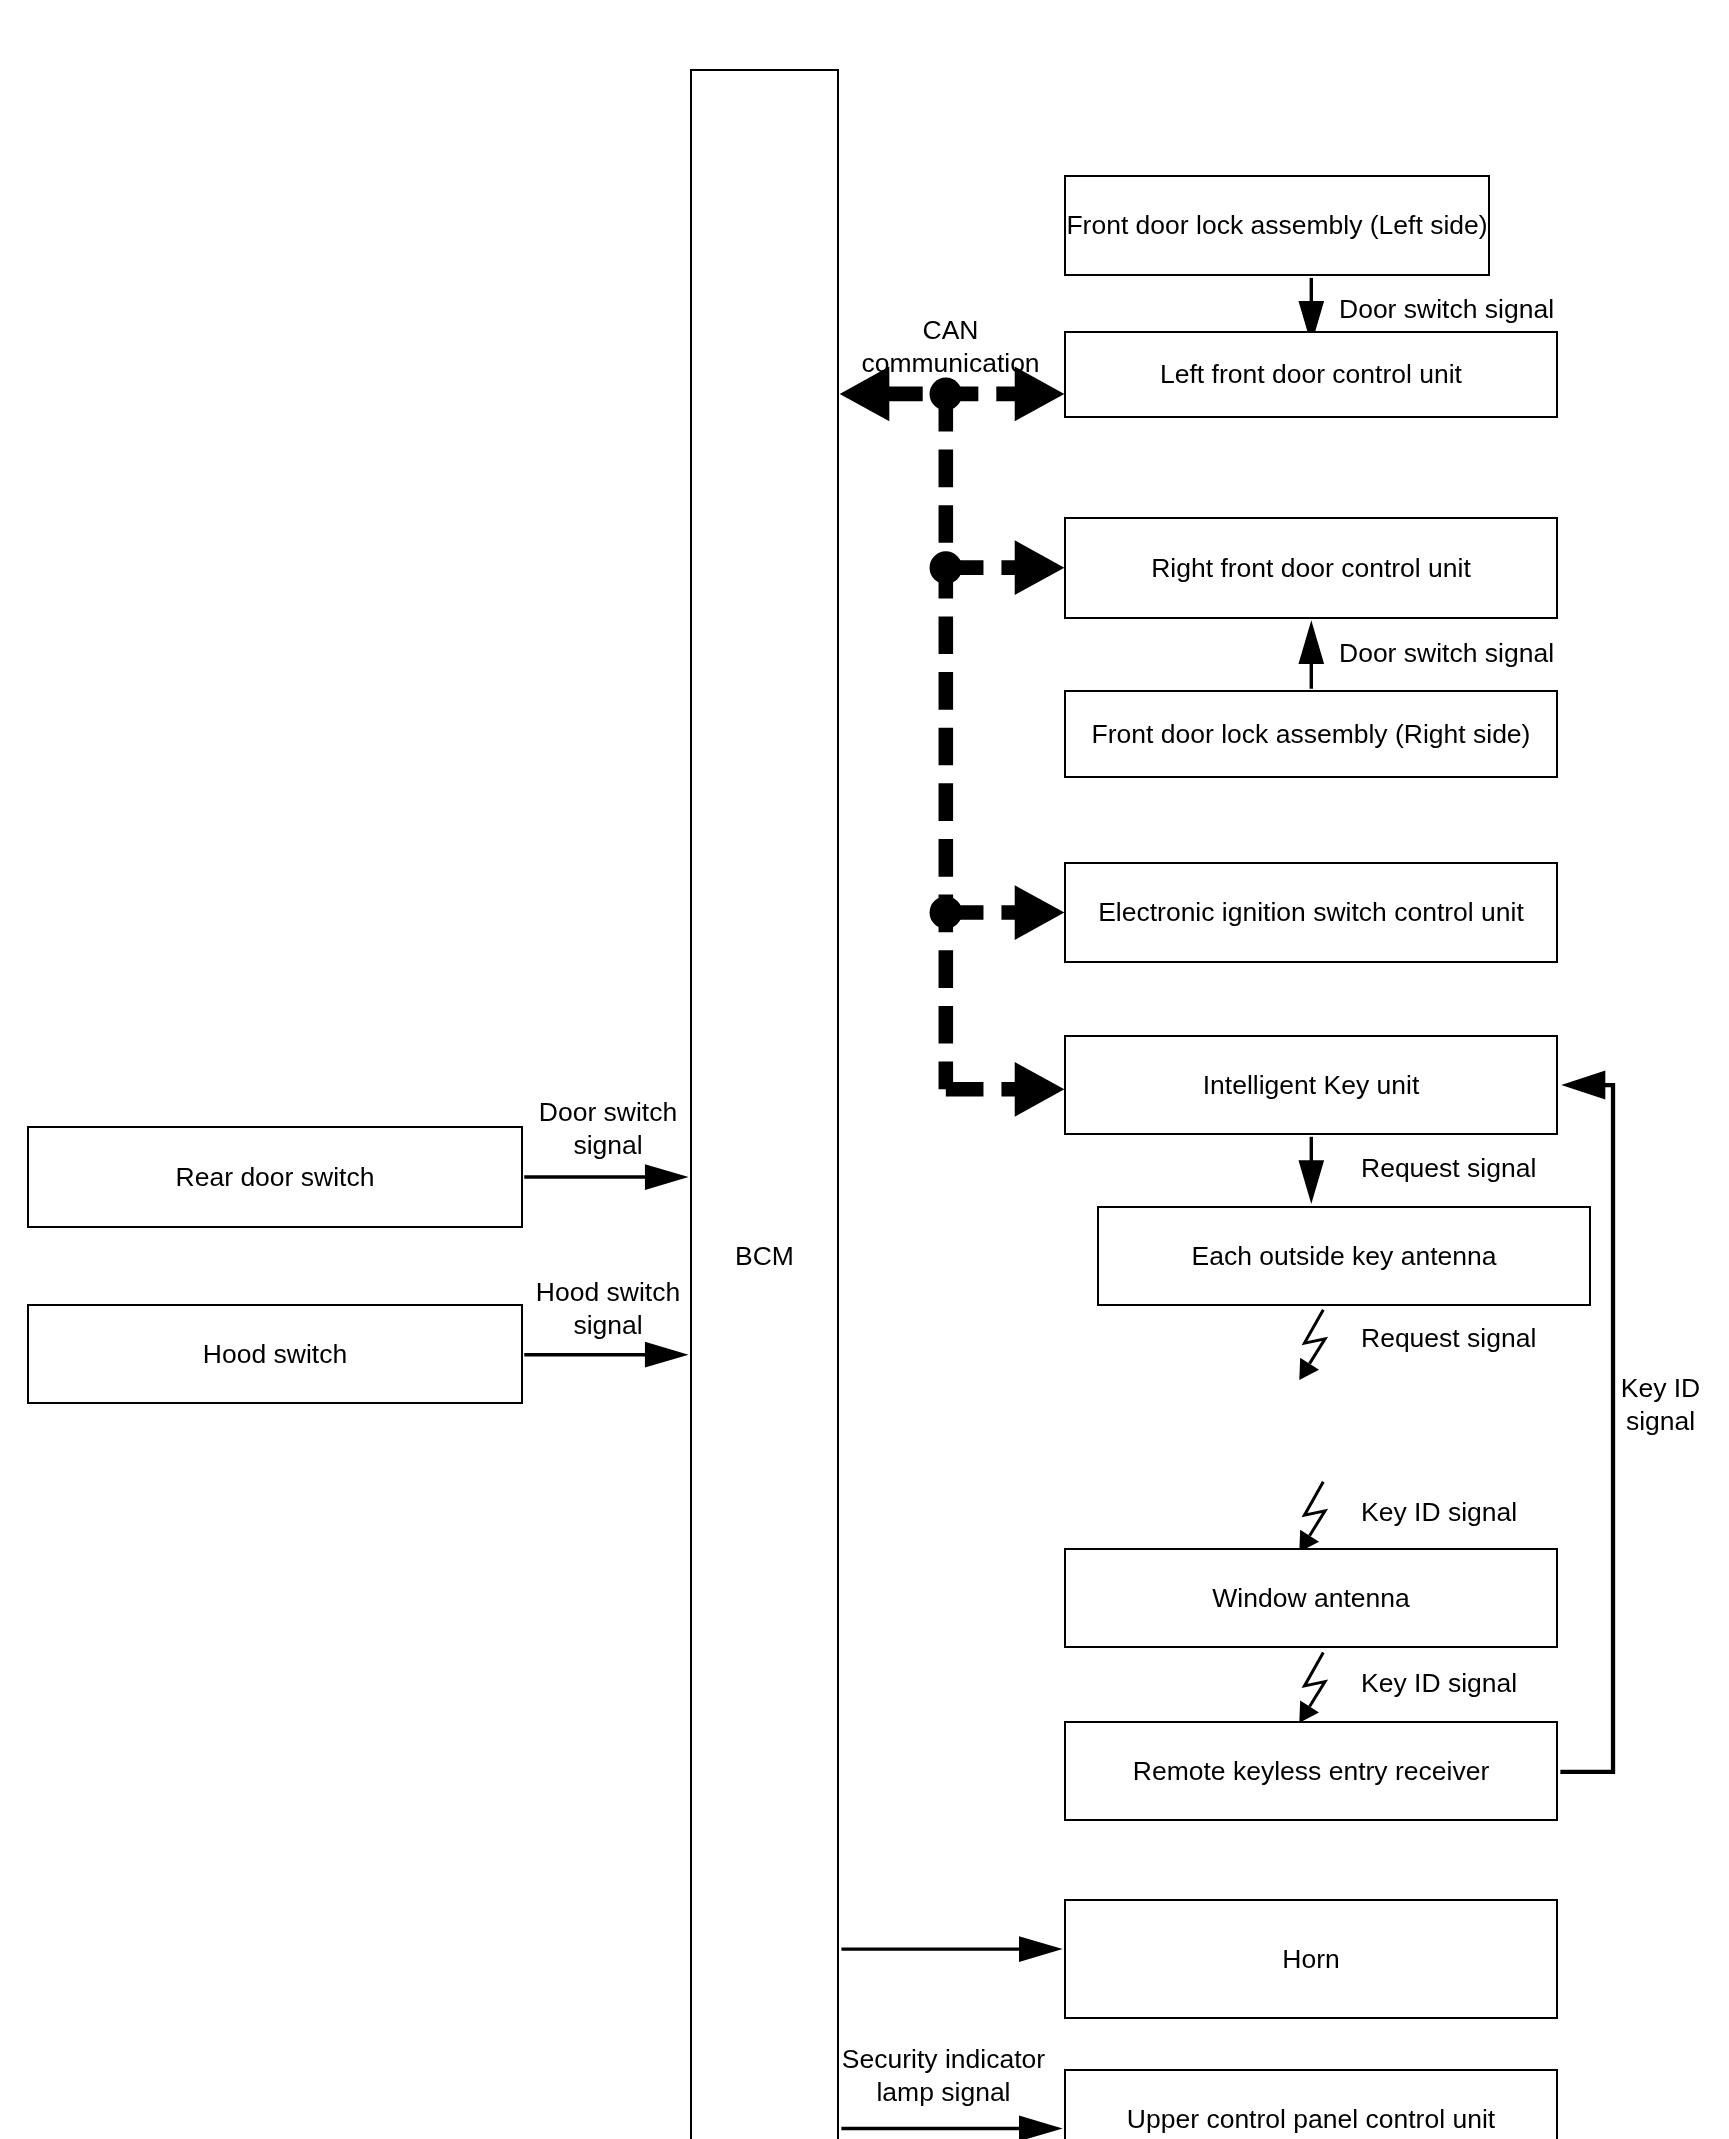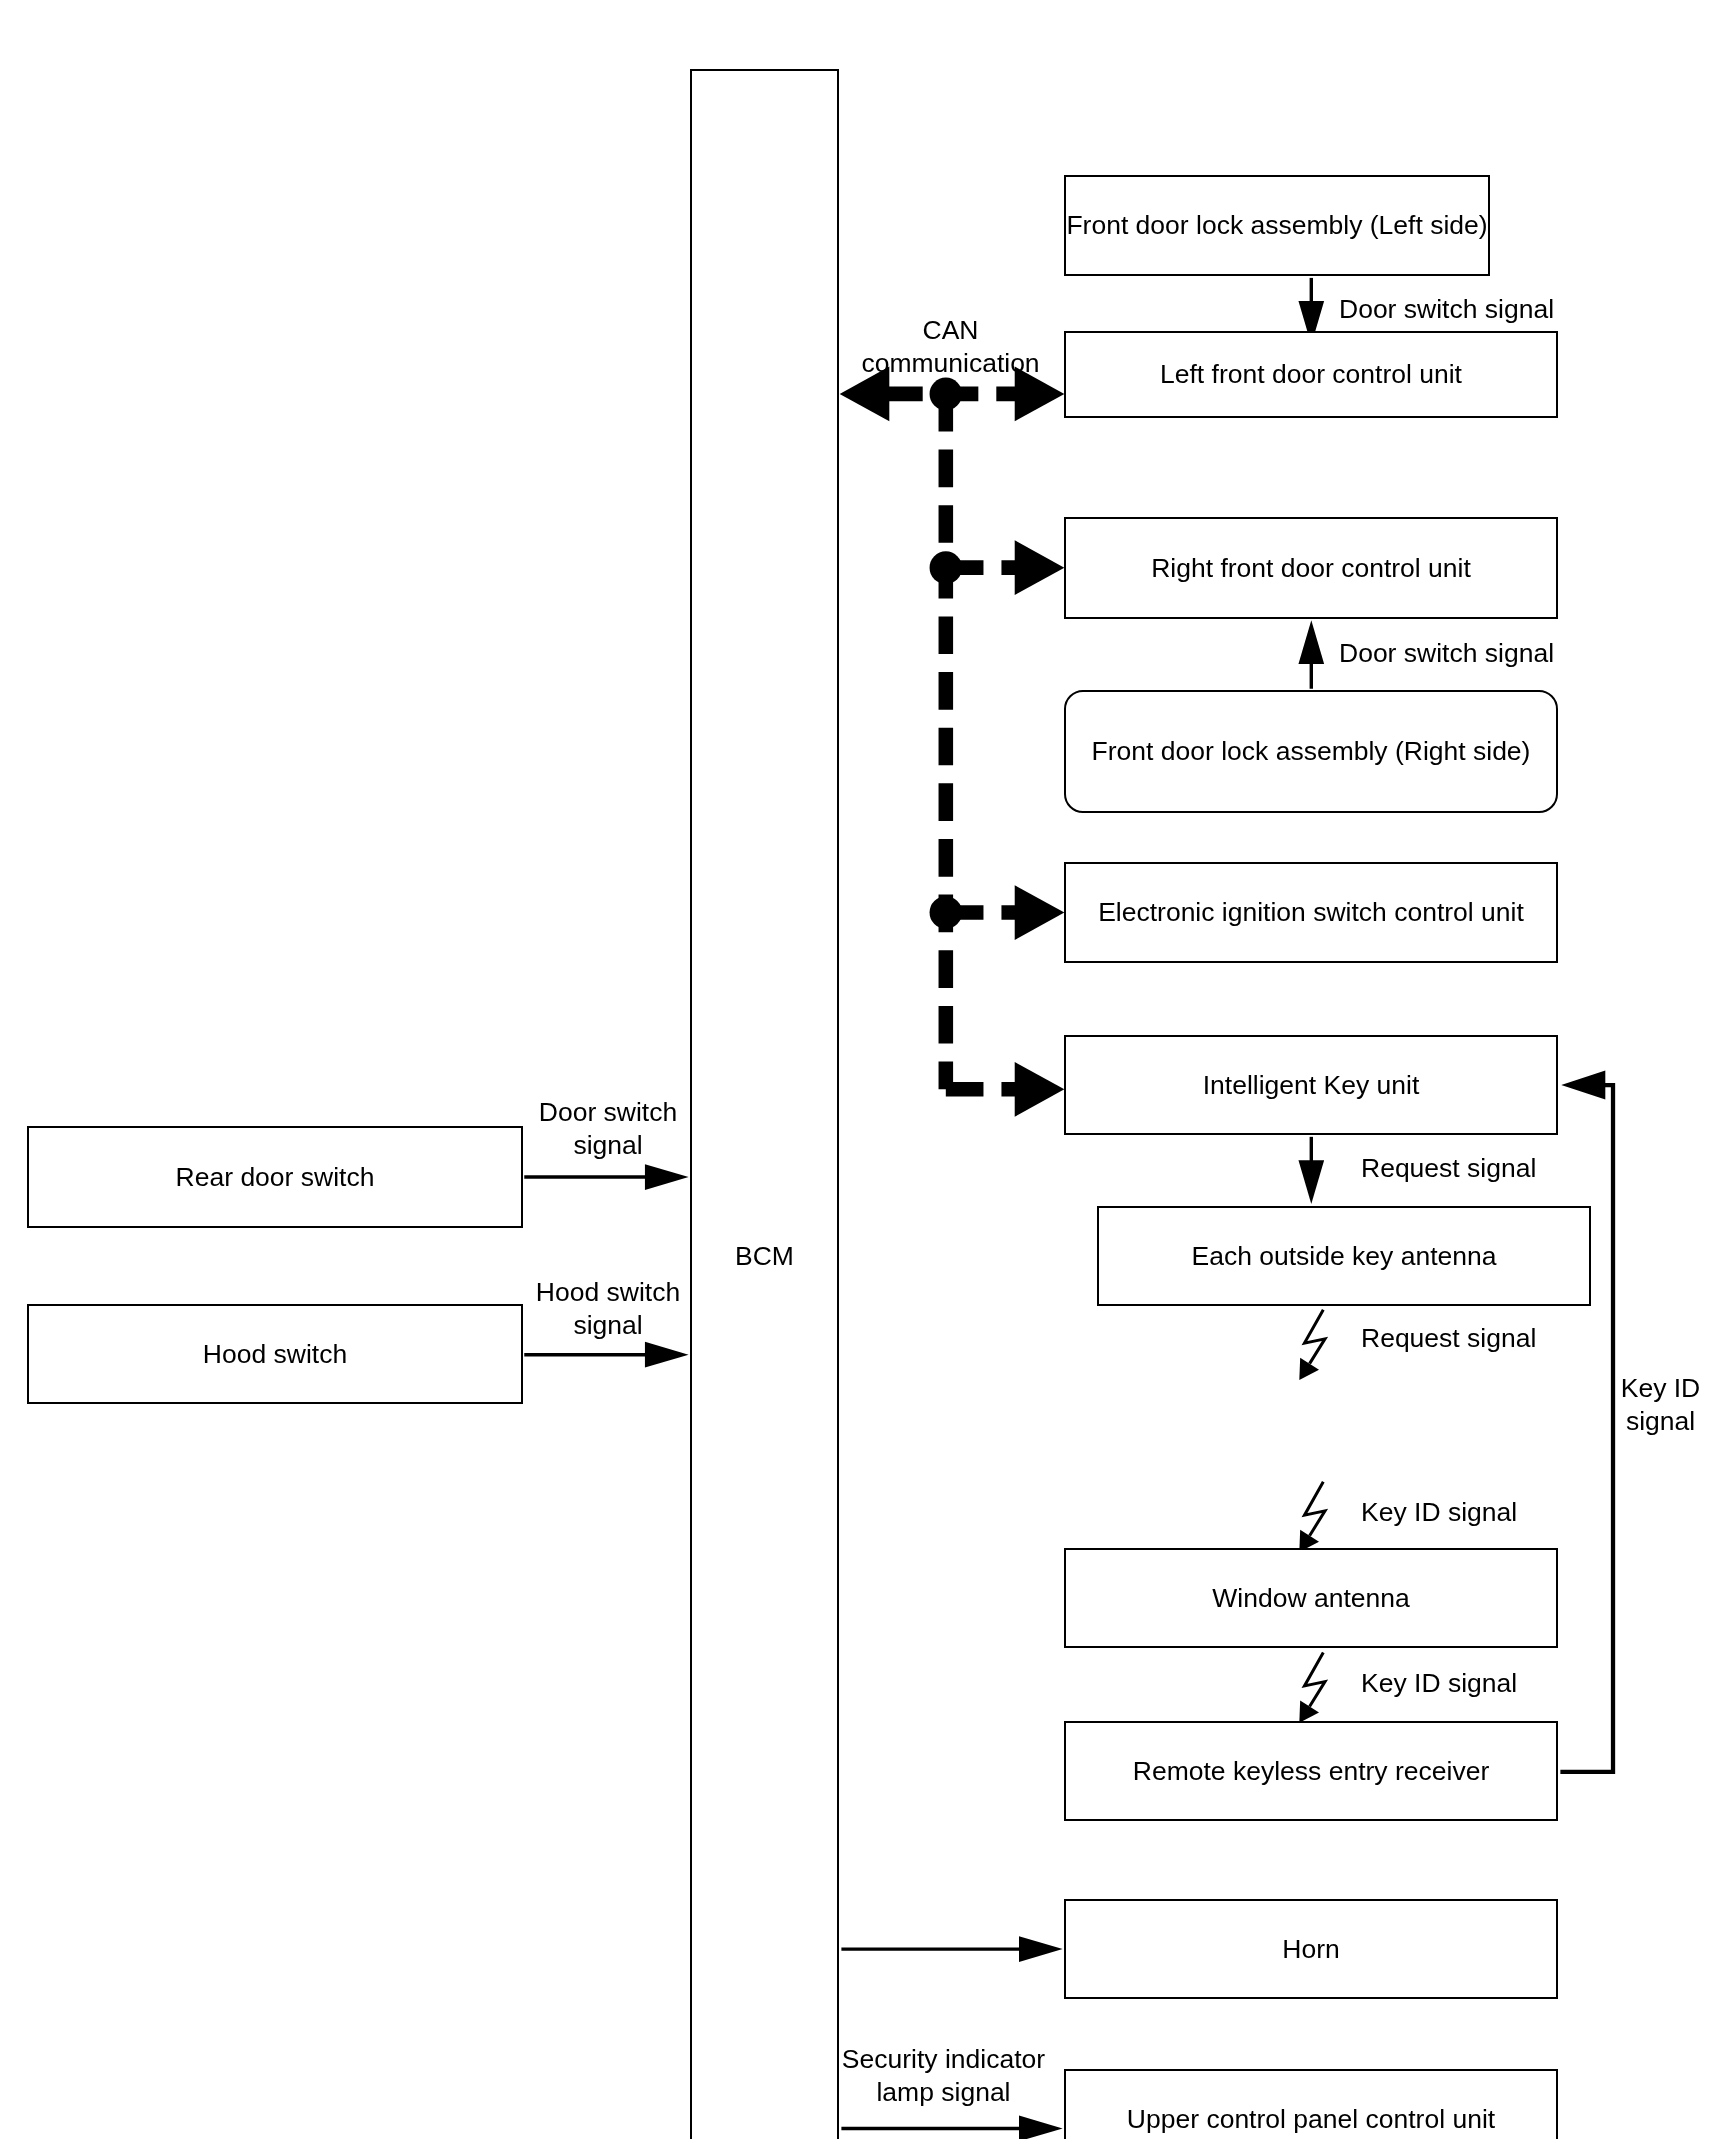--- a/index.html
+++ b/index.html
@@ -41,28 +41,28 @@
     font-size: 26.5px;
     line-height: 33px;
     white-space: pre-line;
   }
   .ctr { text-align: center; }
 
   
   #n-front-door-lock-left   { left:1064px; top:175px;  width:426px; height:101px; }
   #n-left-front-door-cu     { left:1064px; top:331px;  width:494px; height:87px; }
   #n-right-front-door-cu    { left:1064px; top:517px; width:494px; height:102px; }
-  #n-front-door-lock-right  { left:1064px; top:690px; width:494px; height:123px;border-radius:19px; }
+  #n-front-door-lock-right  { left:1064px; top:690px; width:494px; height:88px; }
   #n-electronic-ignition    { left:1064px; top:862px; width:494px; height:101px; }
   #n-intelligent-key-unit   { left:1064px; top:1035px; width:494px; height:100px; }
   #n-each-outside-antenna   { left:1064px; top:1206px; width:494px; height:100px;margin-left:33px; }
   #n-intelligent-key        { left:1064px; top:1378px; width:494px; height:100px; }
   #n-window-antenna         { left:1064px; top:1548px; width:494px; height:100px; }
   #n-remote-keyless         { left:1064px; top:1721px; width:494px; height:100px; }
-  #n-horn                   { left:1064px; top:1899px; width:494px; height:100px; }
+  #n-horn                   { left:1064px; top:1899px; width:494px; height:120px; }
   #n-upper-control-panel    { left:1064px; top:2069px; width:494px; height:100px; }
   
   #n-rear-door-switch       { left:27px;   top:1126px; width:496px; height:102px; }
   #n-hood-switch            { left:27px;   top:1304px; width:496px; height:100px; }
   
   #n-bcm                    { left:690px; top:69px;  width:149px;  height:2204px; }
 
   
   #l-can      { left:805px; top:314px;  width:291px; }
   #l-ds-top   { left:1339px; top:293px; }

